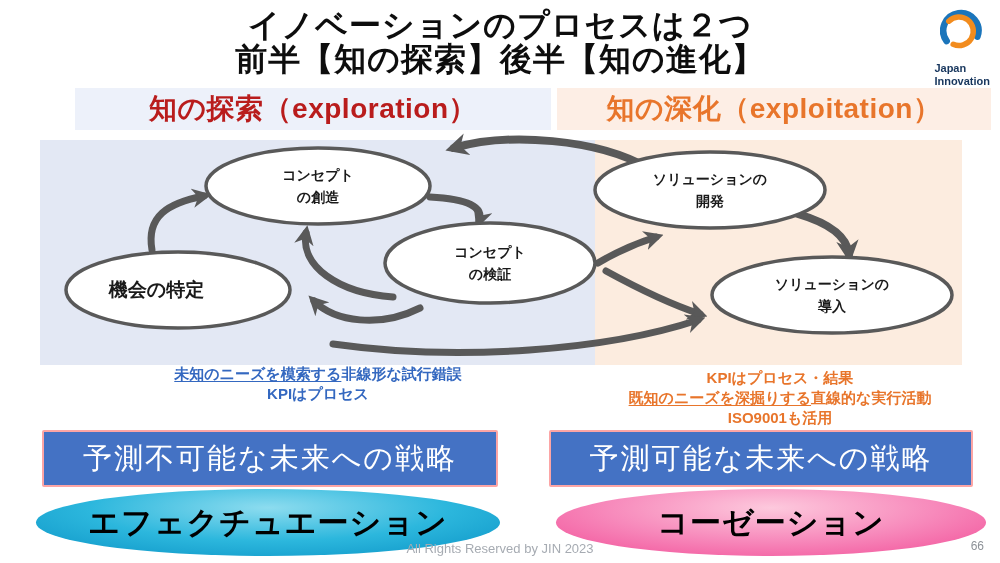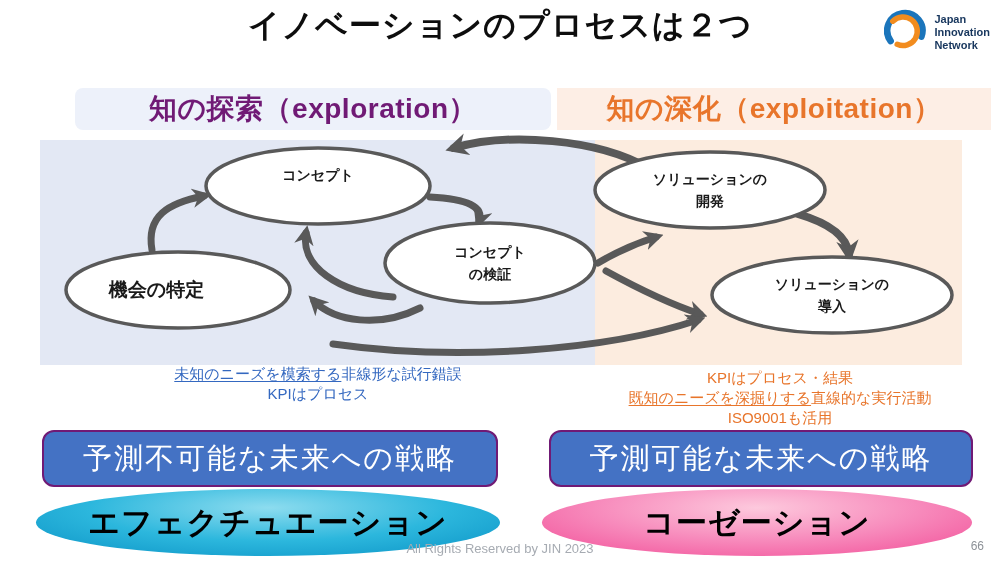--- a/index.html
+++ b/index.html
@@ -7,69 +7,70 @@
     width:1000px;height:563px;position:relative;background:#ffffff;
     font-family:"Liberation Sans","DejaVu Sans",sans-serif;overflow:hidden;
   }
   .abs{position:absolute;}
 
   
   .title{left:0;right:0;top:8px;text-align:center;font-weight:bold;
     font-size:32px;line-height:34px;color:#0d0d0d;letter-spacing:1px;}
 
   
-  .logo{right:10px;top:8px;display:flex;align-items:center;gap:6px;}
+  .logo{right:10px;top:8px;display:flex;align-items:center;gap:6px;flex-direction:column;}
   .logo-text{font-size:11px;font-weight:bold;color:#17365D;line-height:13px;}
 
   
   .hdr{top:88px;height:42px;display:flex;align-items:center;justify-content:center;
     font-weight:bold;font-size:28px;letter-spacing:0.5px;}
-  .hdr-left{left:75px;width:476px;background:#edf1fa;color:#701a75;border-radius:8px;}
+  .hdr-left{left:75px;width:476px;background:#edf1fa;color:#b91c1c;}
   .hdr-right{left:557px;width:434px;background:#fdeee5;color:#E8752B;}
 
   
   .panel-left{left:40px;top:140px;width:555px;height:225px;background:#e3e8f4;}
   .panel-right{left:595px;top:140px;width:367px;height:225px;background:#fcecdf;}
 
   
   .node-label{position:absolute;text-align:center;font-weight:bold;
     font-size:14px;line-height:22px;color:#1a1a1a;}
 
   
-  .notes{text-align:center;font-size:15px;line-height:20px;font-weight:normal;}
+  .notes{text-align:center;font-size:15px;line-height:20px;font-weight:bold;}
   .notes-left{left:40px;width:556px;top:364px;color:#3468C0;}
   .notes-right{left:595px;width:370px;top:368px;color:#E8752B;}
   .u{text-decoration:underline;text-underline-offset:2px;}
 
   
-  .strategy{top:430px;height:53px;background:#4472C4;border:2px solid #701a75;
-    border-radius:12px;color:#ffffff;display:flex;align-items:center;
+  .strategy{top:430px;height:53px;background:#4472C4;border:2px solid #fca5a5;
+    border-radius:2px;color:#ffffff;display:flex;align-items:center;
     justify-content:center;font-size:29px;letter-spacing:2px;}
   .strategy-left{left:42px;width:452px;}
   .strategy-right{left:549px;width:420px;}
 
   
   .approach{top:489px;height:67px;border-radius:50%;display:flex;align-items:center;
     justify-content:center;font-size:31px;font-weight:bold;color:#000;letter-spacing:1px;}
   .approach-left{left:36px;width:464px;
     background:radial-gradient(ellipse 70% 90% at 50% 28%, #8ddcef 0%, #2cb7dd 55%, #0f97c8 100%);}
-  .approach-right{left:542px;width:430px;
+  .approach-right{left:556px;width:430px;
     background:radial-gradient(ellipse 70% 90% at 50% 28%, #fdc9dd 0%, #f789bb 55%, #f2549b 100%);}
 
   
   .copyright{left:0;right:0;top:541px;text-align:center;color:#a6abb2;font-size:13px;}
   .pagenum{right:16px;top:539px;color:#8d9298;font-size:12px;}
 
   svg.overlay{left:0;top:0;pointer-events:none;}
 </style>
 </head>
 <body>
 
 <div class="abs title">
   <div>イノベーションのプロセスは２つ</div>
+  <div>前半【知の探索】後半【知の進化】</div>
 </div>
 
 <div class="abs logo">
   <span>
     <svg width="44" height="44" viewBox="0 0 40 40">
       <path d="M 6,30 A 16,16 0 1 1 34,26" stroke="#1B75BB" stroke-width="6" fill="none" stroke-linecap="round"></path>
       <path d="M 12,33 A 13,13 0 1 0 8,12" stroke="#F28C1E" stroke-width="5" fill="none" stroke-linecap="round"></path>
     </svg>
   </span>
   <span class="logo-text">
@@ -108,20 +109,21 @@
     <ellipse cx="318" cy="186" rx="112" ry="38"></ellipse>
     <ellipse cx="490" cy="263" rx="105" ry="40"></ellipse>
     <ellipse cx="178" cy="290" rx="112" ry="38"></ellipse>
     <ellipse cx="710" cy="190" rx="115" ry="38"></ellipse>
     <ellipse cx="832" cy="295" rx="120" ry="38"></ellipse>
   </g>
 </svg>
 
 <div class="node-label" style="left:206px;top:164px;width:224px;">
   <div>コンセプト</div>
+  <div>の創造</div>
 </div>
 <div class="node-label" style="left:385px;top:241px;width:210px;">
   <div>コンセプト</div>
   <div>の検証</div>
 </div>
 <div class="node-label" style="left:66px;top:279px;width:181px;font-size:19px;">機会の特定</div>
 <div class="node-label" style="left:595px;top:168px;width:230px;">
   <div>ソリューションの</div>
   <div>開発</div>
 </div>

